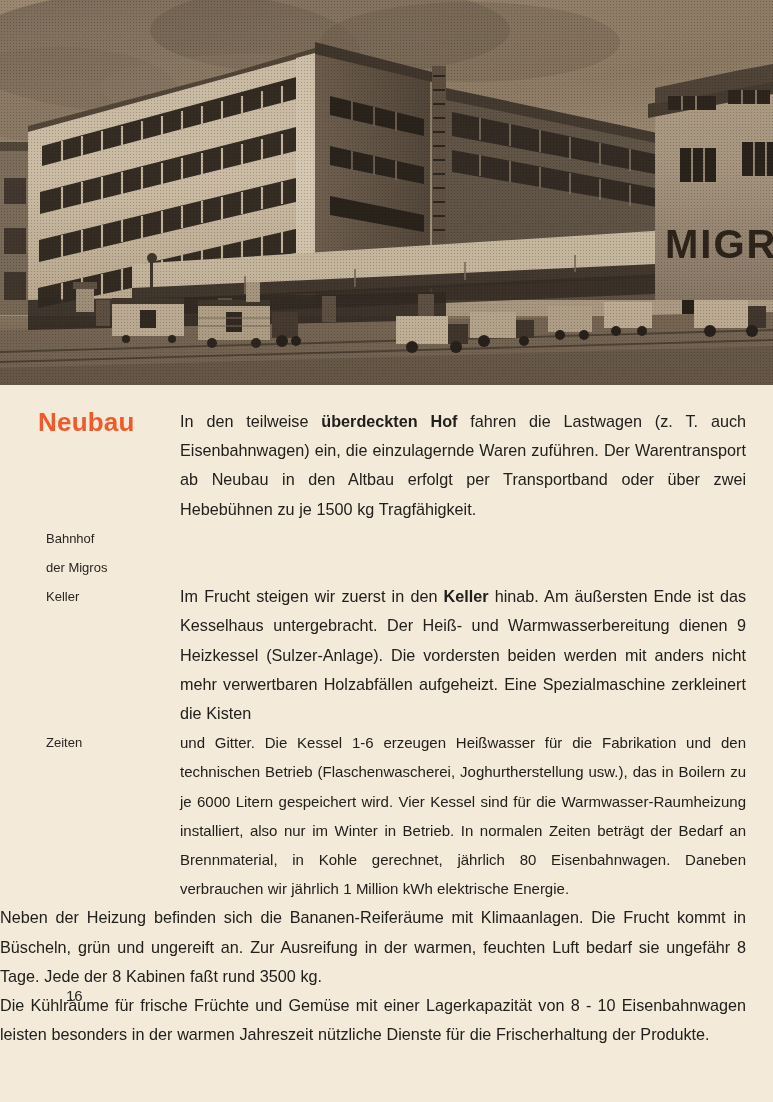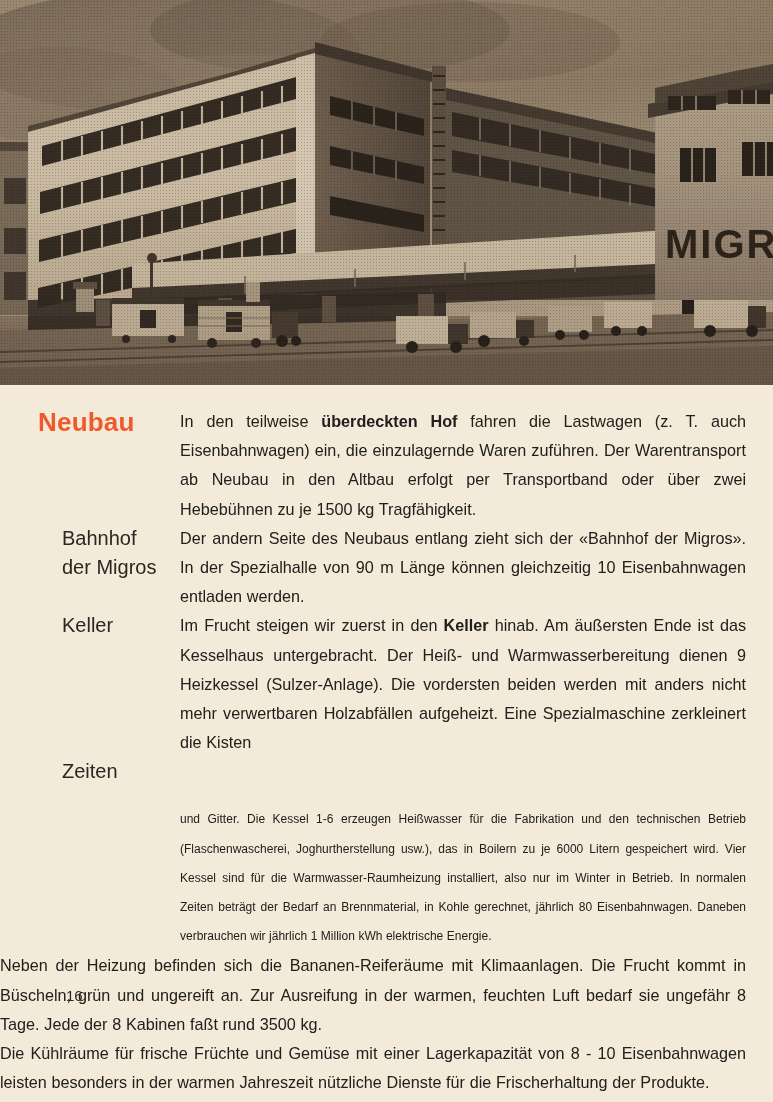--- a/index.html
+++ b/index.html
@@ -84,41 +84,41 @@
 
   .row {
     position: relative;
     display: flex;
     align-items: flex-start;
   }
 
   .sidelabel {
     width: 180px;
     flex: 0 0 180px;
-    padding-left: 62px;
+    padding-left: 46px;
     box-sizing: border-box;
-    font-size: 20px;
+    font-size: 13px;
     line-height: 29.2px;
     color: #2b2622;
     white-space: pre-line;
   }
 
   .body {
     flex: 1 1 auto;
     padding-right: 27px;
     font-size: 16.2px;
     line-height: 29.2px;
     color: #22201d;
     text-align: justify;
     text-align-last: left;
     -webkit-hyphens: none;
     hyphens: none;
     word-spacing: .2px;
   }
-  .body.tight { font-size: 12px; margin-top: 48px; }
+  .body.tight { font-size: 15px; }
   .body b { font-weight: bold; }
 
   .pagenum {
     position: absolute;
     left: 66px;
     top: 582px;
     font-size: 15px;
     color: #2b2622;
     margin-top: 20px;
   }
@@ -439,23 +439,20 @@
       <div class="row">
         <div class="sidelabel"></div>
         <div class="body">
           <span>In den teilweise </span><b>überdeckten Hof</b><span> fahren die Lastwagen (z. T. auch Eisenbahnwagen) ein, die einzulagernde Waren zuführen. Der Warentransport ab Neubau in den Altbau erfolgt per Transportband oder über zwei Hebebühnen zu je 1500 kg Tragfähigkeit.</span>
         </div>
       </div>
 
       <div class="row">
         <div class="sidelabel">Bahnhof
 der Migros</div>
-        <div class="body">
-          <span>Der andern Seite des Neubaus entlang zieht sich der «Bahnhof der Migros». In der Spezialhalle von 90 m Länge können gleichzeitig 10 Eisenbahnwagen entladen werden.</span>
-        </div>
       </div>
 
       <div class="row">
         <div class="sidelabel">Keller</div>
         <div class="body">
           <span>Im Frucht steigen wir zuerst in den </span><b>Keller</b><span> hinab. Am äußersten Ende ist das Kesselhaus untergebracht. Der Heiß- und Warmwasserbereitung dienen 9 Heizkessel (Sulzer-Anlage). Die vordersten beiden werden mit anders nicht mehr verwertbaren Holzabfällen aufgeheizt. Eine Spezialmaschine zerkleinert die Kisten</span>
         </div>
       </div>
 
       <div class="row">

